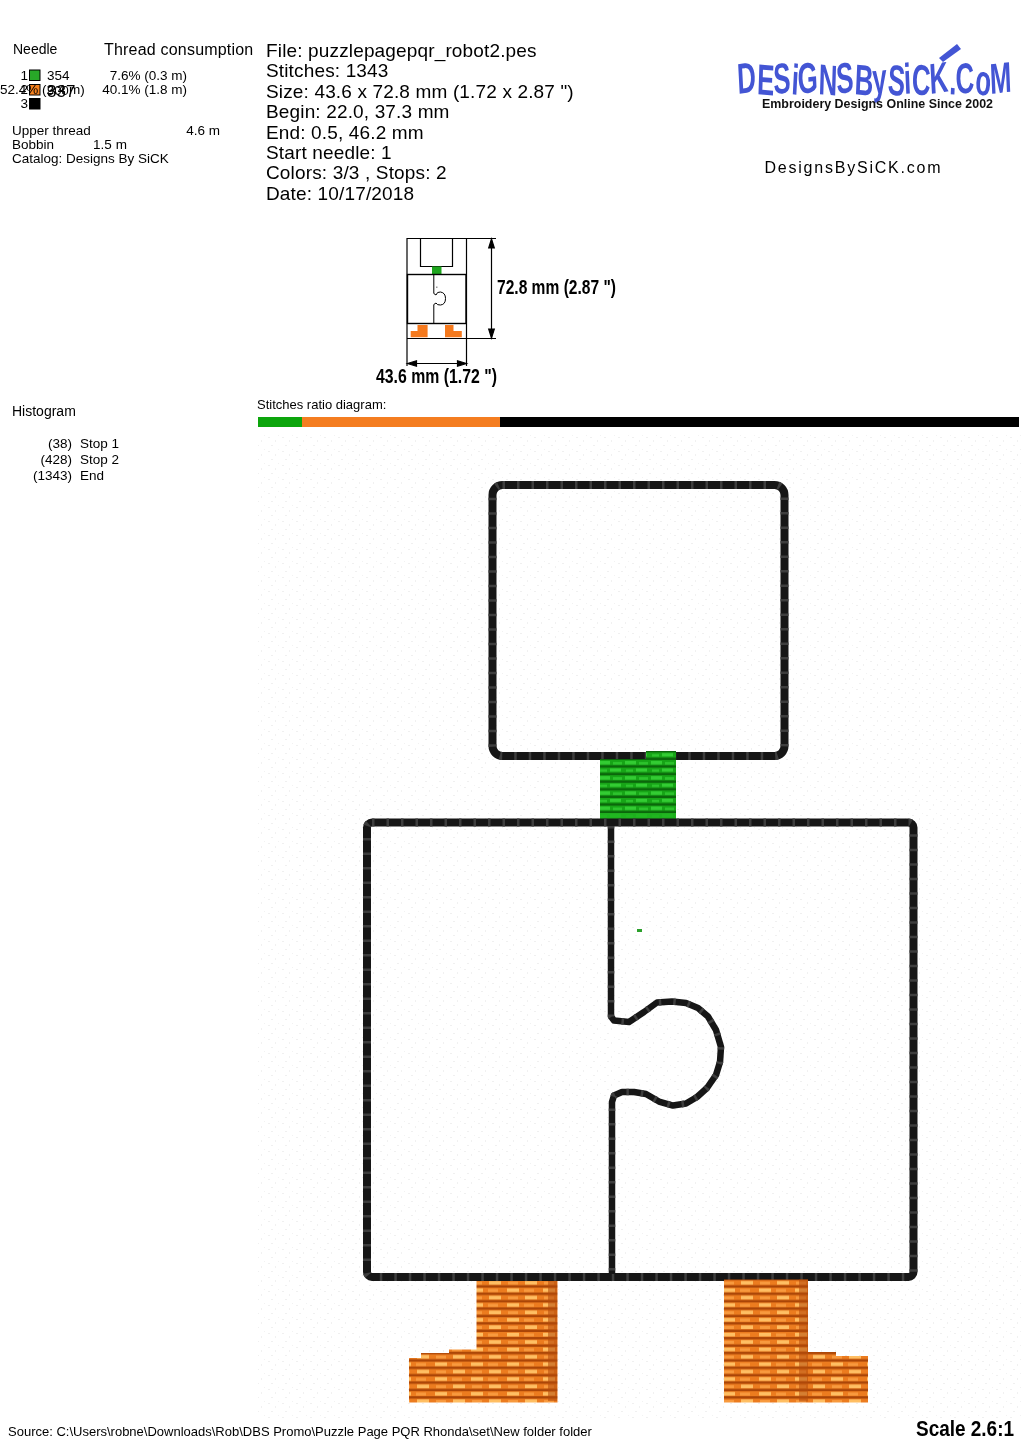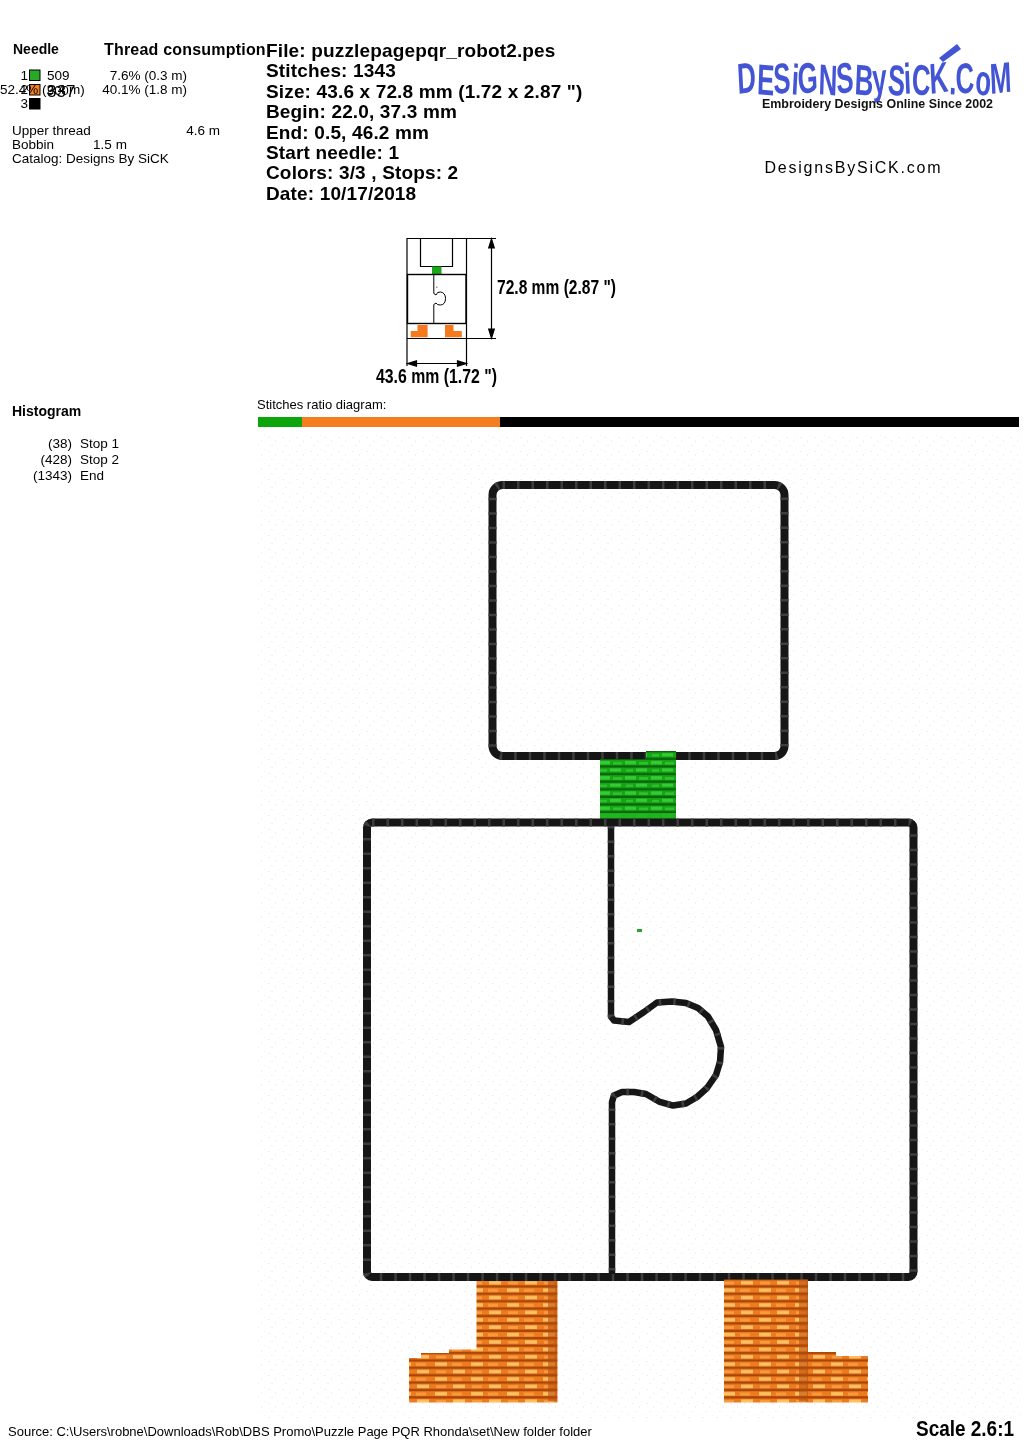--- a/index.html
+++ b/index.html
@@ -1,18 +1,18 @@
 <!DOCTYPE html>
 <html><head>
 <meta charset="utf-8">
 <style>
 html,body{margin:0;padding:0;background:#fff}
 body{width:1024px;height:1448px;position:relative;font-family:"Liberation Sans",sans-serif;color:#000;overflow:hidden}
 .abs{position:absolute;white-space:nowrap}
-.b{font-weight:bold}
+.b{font-weight:normal}
 </style>
 </head>
 <body>
 
 <svg class="abs" style="left:0;top:0" width="1024" height="1448" viewBox="0 0 1024 1448">
 <defs>
 <pattern id="stip" width="14" height="14" patternUnits="userSpaceOnUse">
 <rect width="14" height="14" fill="#ffffff"></rect>
 <rect x="2" y="3" width="2" height="1" fill="#f0f0f0"></rect>
 <rect x="9" y="6" width="1" height="2" fill="#f1f1f1"></rect>
@@ -116,21 +116,21 @@
 <path d="M724,1279.5 L808,1279.5 L808,1352 L836,1352 L836,1356 L868,1356 L868,1402.5 L724,1402.5 Z" fill="url(#osat)"></path>
 
 <rect x="799" y="1279.5" width="9" height="122" fill="#b34a0b" opacity="0.55"></rect>
 </svg>
 
 <div class="abs b" style="left:13px;top:40.5px;font-size:14px">Needle</div>
 
 <div class="abs b" style="left:104px;top:40.5px;font-size:16px;letter-spacing:0.2px">Thread consumption</div>
 
 <div class="abs" style="left:0;top:67.5px;width:28px;text-align:right;font-size:13.5px">1</div>
-<div class="abs" style="left:47px;top:67.5px;font-size:13.5px">509</div>
+<div class="abs" style="left:47px;top:67.5px;font-size:13.5px">354</div>
 <div class="abs" style="left:0;top:67.5px;width:187px;text-align:right;font-size:13.5px">7.6% (0.3 m)</div>
 
 <div class="abs" style="left:0;top:81.5px;width:28px;text-align:right;font-size:13.5px">2</div>
 <div class="abs" style="left:47px;top:81.5px;font-size:17px">337</div>
 <div class="abs" style="left:0;top:81.5px;width:187px;text-align:right;font-size:13.5px">40.1% (1.8 m)</div>
 
 <div class="abs" style="left:0;top:95.5px;width:28px;text-align:right;font-size:13.5px">3</div>
 <div class="abs" style="left:47px;top:83px;font-size:13px">900</div>
 <div class="abs" style="left:0;top:82px;width:187px;text-align:left;font-size:13.5px">52.4% (2.4 m)</div>
 

